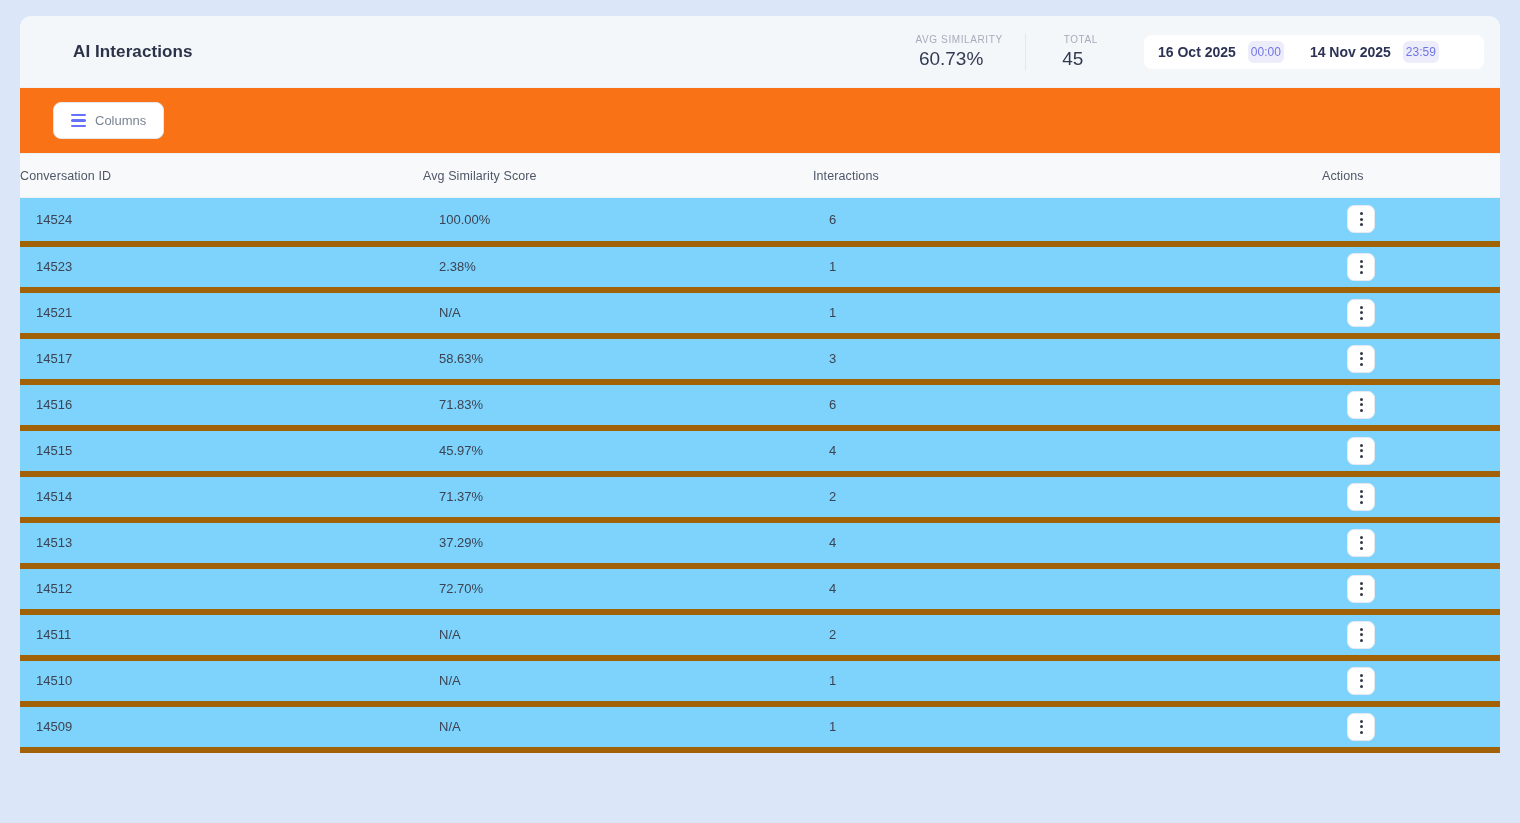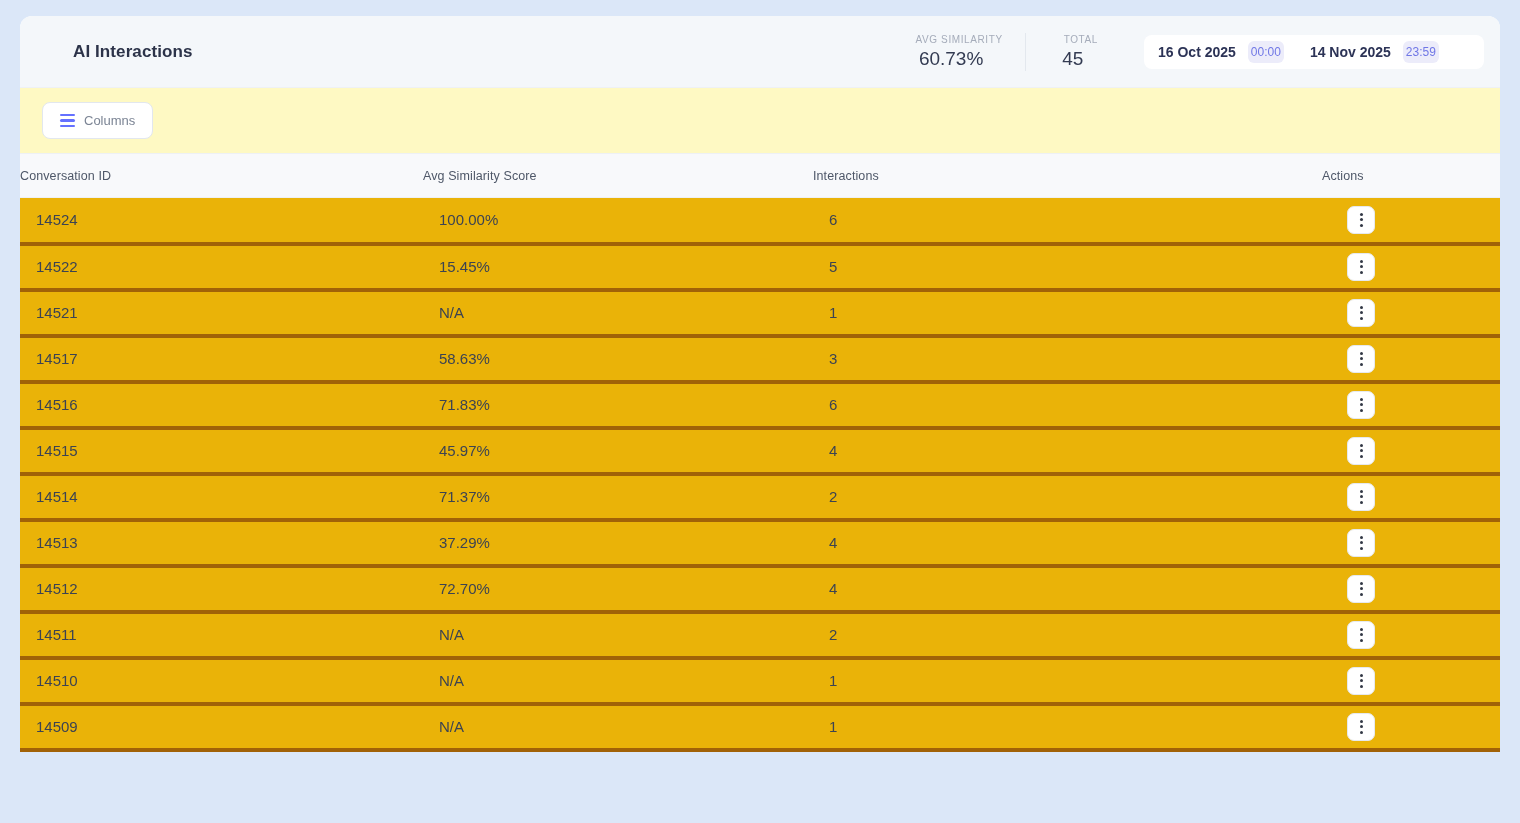--- a/index.html
+++ b/index.html
@@ -75,22 +75,22 @@
     background: #ececfa;
     color: #7077e6;
     font-size: 12px;
     font-weight: 500;
     border-radius: 6px;
     padding: 4px 3px;
     white-space: nowrap;
   }
   
   .toolbar {
-    background: #fef9c3;
-    padding: 14px 22px;
+    background: #f97316;
+    padding: 14px 33px;
   }
   .columns-btn {
     display: inline-flex;
     align-items: center;
     gap: 9px;
     background: #ffffff;
     border: 1px solid #e2e7ee;
     border-radius: 8px;
     height: 37px;
     padding: 0 17px;
@@ -123,25 +123,25 @@
     color: #4e5768;
     padding: 0 0 0 0;
     letter-spacing: 0.1px;
   }
   th.col-1 { width: 403px; }
   th.col-2 { width: 390px; }
   th.col-3 { width: 509px; }
   th.col-4 { width: 178px; }
   tbody td {
     height: 46px;
-    border-bottom: 4px solid #a16207;
-    font-size: 15px;
+    border-bottom: 6px solid #a16207;
+    font-size: 13px;
     color: #3c4352;
     padding: 0 0 0 16px;
-    background: #eab308;
+    background: #7dd3fc;
   }
   .kebab-btn {
     width: 28px; height: 28px;
     background: #ffffff;
     border: 1px solid #e6e9ee;
     border-radius: 7px;
     display: flex;
     align-items: center;
     justify-content: center;
     cursor: pointer;
@@ -213,23 +213,23 @@
               <button class="kebab-btn">
                 <span class="kebab-icon">
                   <i></i>
                   <i></i>
                   <i></i>
                 </span>
               </button>
             </td>
           </tr>
           <tr>
-            <td>14522</td>
-            <td>15.45%</td>
-            <td>5</td>
+            <td>14523</td>
+            <td>2.38%</td>
+            <td>1</td>
             <td>
               <button class="kebab-btn">
                 <span class="kebab-icon">
                   <i></i>
                   <i></i>
                   <i></i>
                 </span>
               </button>
             </td>
           </tr>

